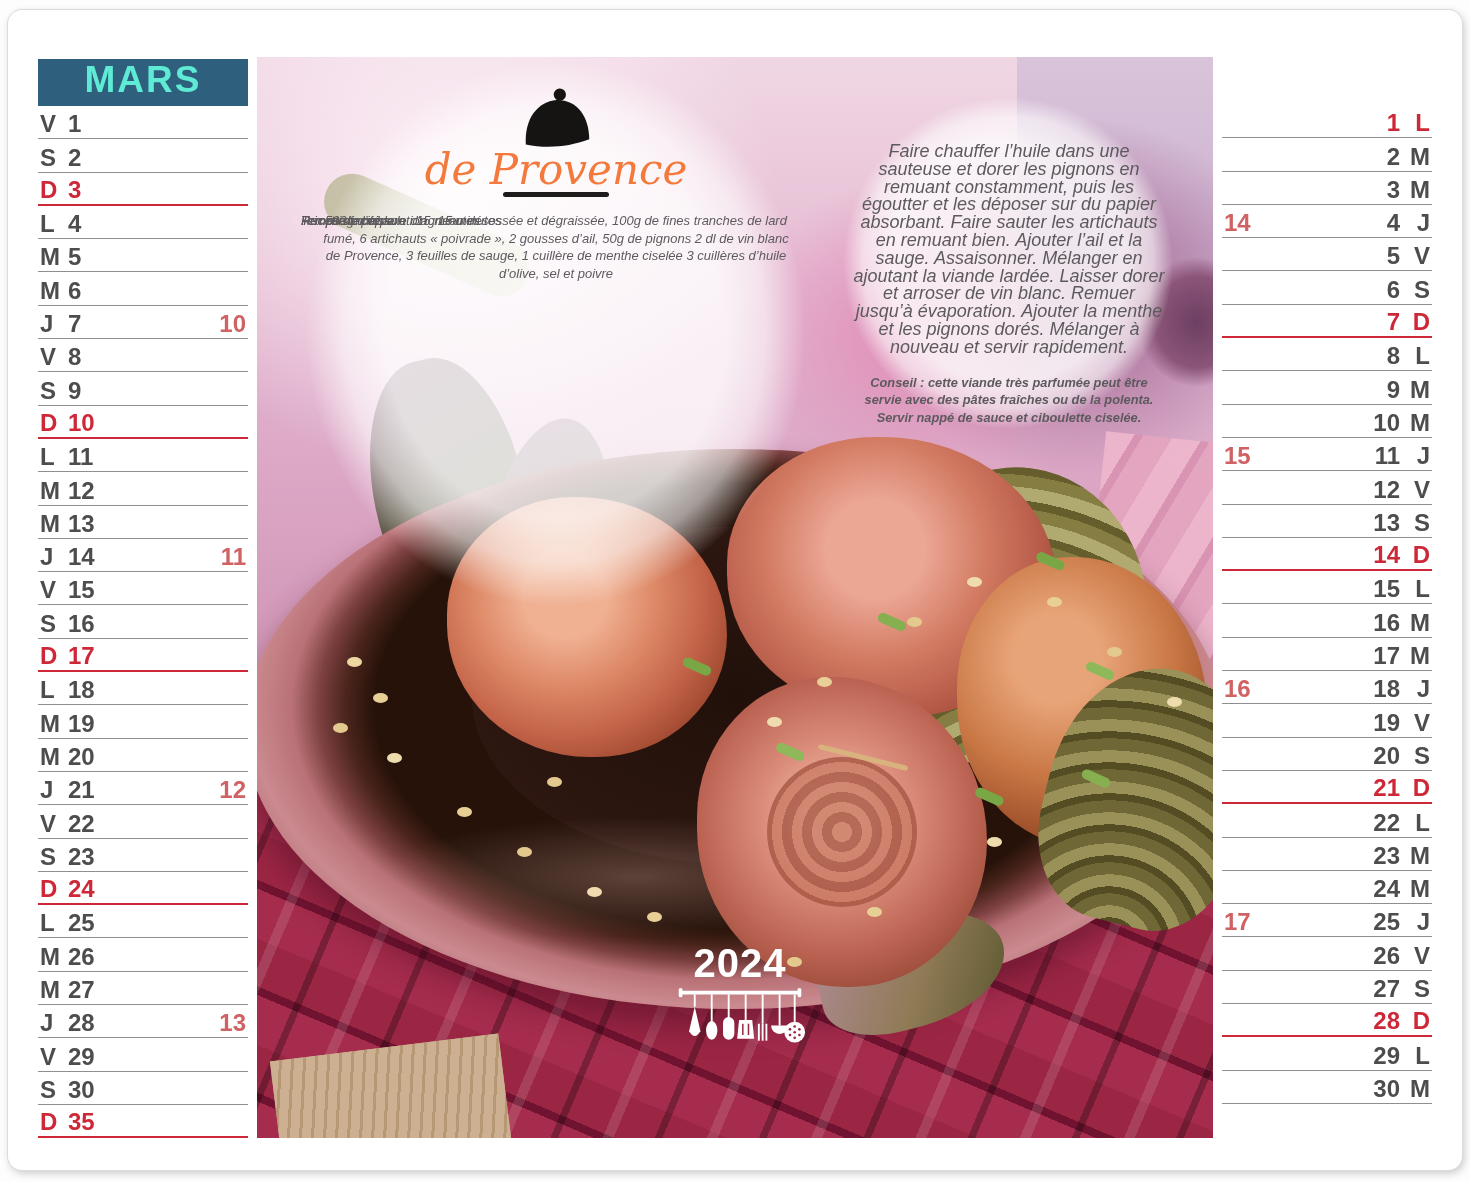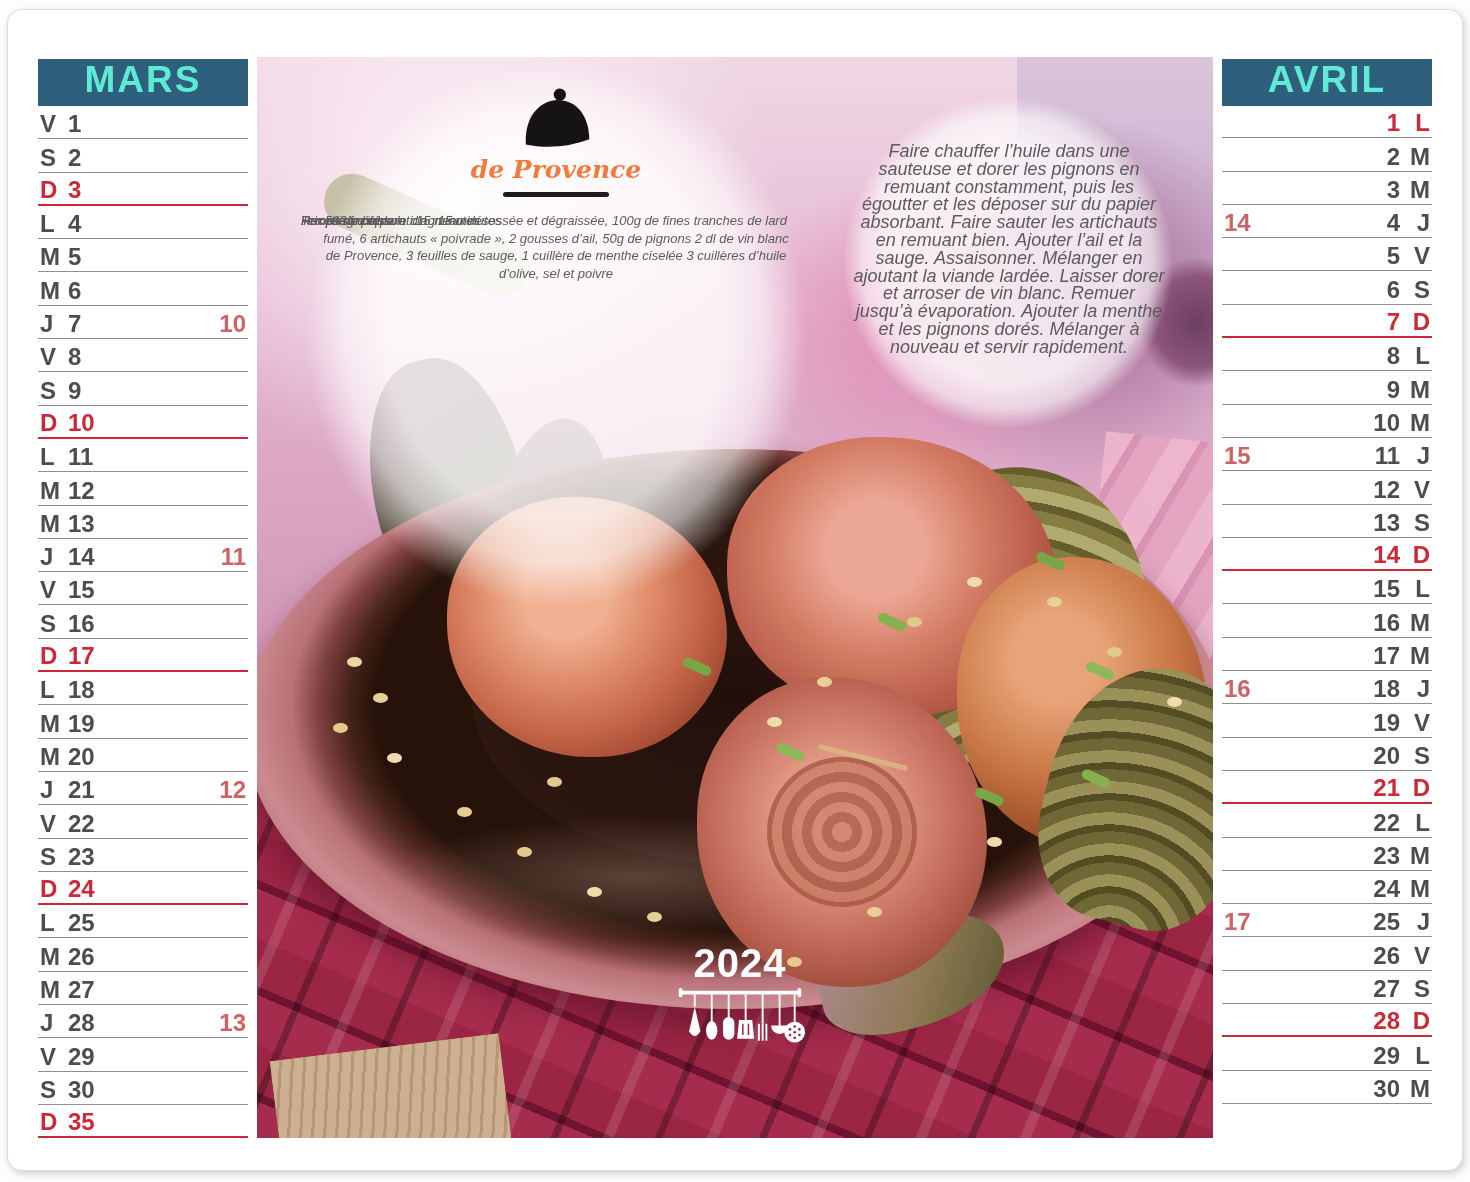--- a/index.html
+++ b/index.html
@@ -102,22 +102,22 @@
   .bubble{border-radius:50%;}
   .bubble-left{left:49px;top:4px;width:500px;height:545px;
       background:radial-gradient(closest-side,rgba(255,255,255,.8) 0 68%,rgba(255,255,255,.58) 84%,rgba(255,255,255,0) 100%);}
   .bubble-right{left:586px;top:40px;width:330px;height:332px;
       background:radial-gradient(closest-side,rgba(255,255,255,.82) 0 72%,rgba(255,255,255,.6) 88%,rgba(255,255,255,0) 100%);}
 
   
   .recipe-left{left:44px;top:30px;width:510px;text-align:center;color:#5d5a5e;}
   .recipe-left .cloche{position:relative;display:block;margin:0 auto;transform:rotate(-3deg);}
   .r-title{position:relative;margin-top:2px;font-size:17.5px;font-weight:bold;letter-spacing:.6px;color:#4c494b;}
-  .r-subtitle{position:relative;font-size:25px;line-height:30px;color:#f4793c;
-      font-family:"DejaVu Serif", serif;font-style:italic;font-weight:bold;}
+  .r-subtitle{position:relative;font-size:42px;line-height:30px;color:#f4793c;
+      font-family:"DejaVu Serif", serif;font-style:italic;font-weight:normal;}
   .r-bar{position:relative;width:106px;height:5px;border-radius:3px;background:#1e1d1b;margin:7px auto 0 auto;}
   .r-info{position:relative;margin-top:15px;font-size:13px;font-style:italic;line-height:17.5px;}
   .r-ing-head{position:relative;margin-top:17px;font-size:13.5px;font-weight:bold;font-style:italic;}
   .r-ing{position:relative;margin:2px auto 0 auto;width:480px;font-size:13px;font-style:italic;line-height:17.5px;}
   .r-prep{position:relative;margin:16px auto 0 auto;width:456px;font-size:13px;font-style:italic;line-height:17.5px;}
   .recipe-right{left:596px;top:86px;width:312px;text-align:center;color:#5d5a5e;}
   .r-method{position:relative;font-size:18px;font-style:italic;line-height:17.8px;}
   .r-advice{position:relative;margin-top:17px;font-size:12.8px;font-style:italic;font-weight:bold;line-height:17.8px;}
 
   
@@ -294,23 +294,20 @@
         <span class="num">30</span>
         <span class="wk"></span>
       </div>
       <div class="row red redline">
         <span class="dow">D</span>
         <span class="num">35</span>
         <span class="wk"></span>
       </div>
     </div>
 
-  <div class="month-header" id="april-header" style="background:#2e5f7d;">
-    <span>AVRIL</span>
-  </div>
   <div class="month-col right-col" id="april-rows">
       <div class="row red">
         <span class="wk"></span>
         <span class="num">1</span>
         <span class="dow">L</span>
       </div>
       <div class="row">
         <span class="wk"></span>
         <span class="num">2</span>
         <span class="dow">M</span>
@@ -499,20 +496,21 @@
         <div>Recette facile</div>
         <div>Prix raisonnable</div>
         <div>Temps de préparation : 15 minutes</div>
         <div>Temps de cuisson : 15 minutes</div>
       </div>
       <div class="r-ing">500g d’épaule d’agneau désossée et dégraissée, 100g de fines tranches de lard fumé, 6 artichauts « poivrade », 2 gousses d’ail, 50g de pignons 2 dl de vin blanc de Provence, 3 feuilles de sauge, 1 cuillère de menthe ciselée 3 cuillères d’huile d’olive, sel et poivre</div>
     </div>
 
     <div class="recipe-right">
       <div class="r-method">Faire chauffer l’huile dans une sauteuse et dorer les pignons en remuant constamment, puis les égoutter et les déposer sur du papier absorbant. Faire sauter les artichauts en remuant bien. Ajouter l’ail et la sauge. Assaisonner. Mélanger en ajoutant la viande lardée. Laisser dorer et arroser de vin blanc. Remuer jusqu’à évaporation. Ajouter la menthe et les pignons dorés. Mélanger à nouveau et servir rapidement.</div>
+      <div class="r-advice">Conseil : cette viande très parfumée peut être servie avec des pâtes fraîches ou de la polenta. Servir nappé de sauce et ciboulette ciselée.</div>
     </div>
 
     <div class="year-block">
       <div class="year-text">2024</div>
       <svg class="utensils" width="150" height="66" viewBox="0 0 150 70">
         <g fill="#ffffff" stroke="#ffffff">
           <rect x="12" y="5" width="126" height="4" rx="2" stroke="none"></rect>
           <rect x="10" y="2" width="4" height="10" rx="2" stroke="none"></rect>
           <rect x="136" y="2" width="4" height="10" rx="2" stroke="none"></rect>
           <line x1="27" y1="9" x2="27" y2="22" stroke-width="2"></line>

